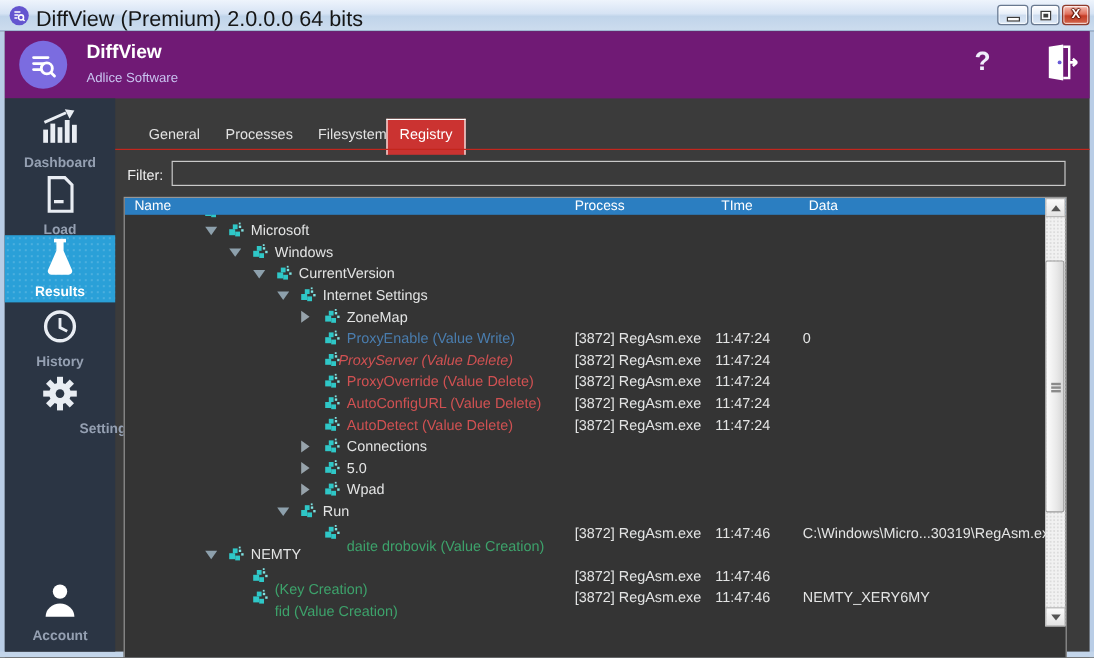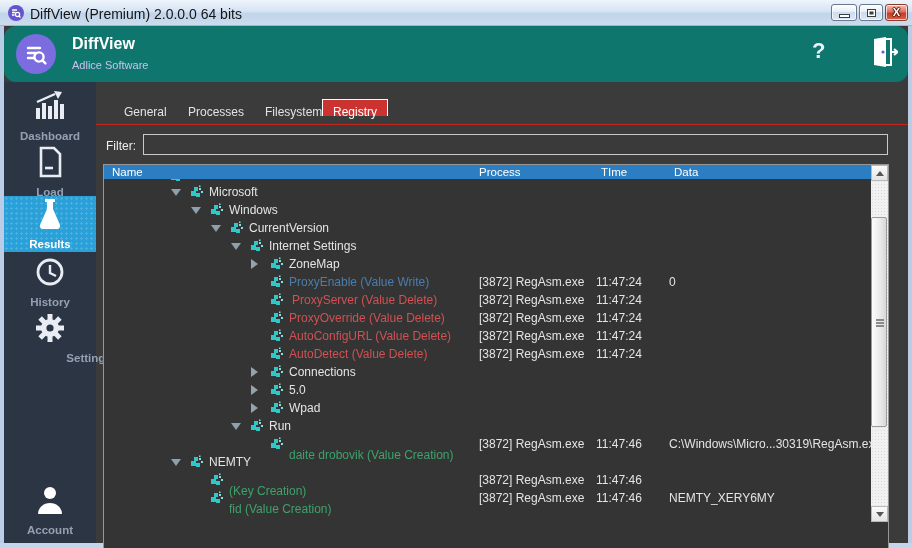--- a/index.html
+++ b/index.html
@@ -10,58 +10,58 @@
     background:#3b3b3b;
   }
   
   .titlebar {
     position:absolute; left:0; top:0; width:912px; height:26px;
     background:linear-gradient(#eef4fc, #d6e3f4 45%, #c0d4ea 55%, #ccdcee);
     border-bottom:1px solid #9fb6d2;
   }
   .titlebar-icon { position:absolute; left:8px; top:5px; width:16px; height:16px; border-radius:50%;
     background:#6455cf; display:flex; align-items:center; justify-content:center; }
-  .titlebar-text { position:absolute; left:30px; top:6px; font-size:14px; color:#151515; }
+  .titlebar-text { position:absolute; left:30px; top:6px; font-size:18px; color:#151515; }
   .winbtn { position:absolute; top:4px; height:17px; border:1px solid #68788f; border-radius:3px;
     background:linear-gradient(#ffffff, #e6eef9 45%, #cddcef 50%, #dbe7f5);
     box-shadow:inset 0 0 0 1px rgba(255,255,255,.7); cursor:default; }
   .winbtn-min { left:831px; width:26px; }
   .winbtn-max { left:859px; width:24px; }
   .winbtn-close { left:885px; width:23px;
     background:linear-gradient(#f6c1b7, #e0705d 45%, #c53d27 55%, #d2654c);
     border-color:#8e3a2c; }
   .glyph-min { position:absolute; left:7px; top:9px; width:11px; height:4px; background:#fdfdfd; border:1px solid #3c3c3c; }
   .glyph-max { position:absolute; left:7px; top:4px; width:9px; height:8px; background:#fdfdfd; border:1px solid #3c3c3c; box-shadow:inset 0 0 0 1.5px #fdfdfd, inset 0 0 0 3px #3c3c3c; }
   .glyph-close { position:absolute; left:0; top:1px; width:100%; text-align:center; font-size:11px; font-weight:bold;
     color:#fff; text-shadow:0 1px 1px #5e1509, 0 -1px 1px #5e1509, 1px 0 1px #5e1509, -1px 0 1px #5e1509; }
   
   .frame-left, .frame-right, .frame-bottom { position:absolute; background:#b9cde6; }
   .frame-left { left:0; top:26px; width:4px; height:522px; }
   .frame-right { right:0; top:26px; width:4px; height:522px; }
   .frame-bottom { left:0; bottom:0; width:912px; height:5px; background:#c3d5ea; }
   
-  .appheader { position:absolute; left:4px; top:26px; width:904px; height:56px; background:#0f766e;border-radius:12px; }
+  .appheader { position:absolute; left:4px; top:26px; width:904px; height:56px; background:#701a75; }
   .logo-circle { position:absolute; left:12px; top:8px; width:40px; height:40px; border-radius:50%;
     background:#7b6ce0; display:flex; align-items:center; justify-content:center; }
   .app-name { position:absolute; left:68px; top:9px; font-size:16px; font-weight:bold; color:#ffffff; }
   .app-vendor { position:absolute; left:68px; top:33px; font-size:11px; color:#c9c3f0; }
   .help-q { position:absolute; left:808px; top:12px; font-size:22px; font-weight:bold; color:#f0eefc; cursor:pointer; }
   .exit-btn { position:absolute; left:864px; top:10px; width:32px; height:34px; cursor:pointer; }
   
   .sidebar { position:absolute; left:4px; top:82px; width:92px; height:461px; background:#2b3544; }
   .side-item { position:absolute; left:0; width:92px; height:56px; text-align:center; cursor:pointer; }
   .side-item .lbl { position:absolute; bottom:2px; width:100%; font-size:11.5px; font-weight:bold; color:#95a0b2; }
   .side-item svg { position:absolute; top:2px; left:50%; transform:translateX(-50%); }
   .side-item.selected { background:#2aa0d8;
     background-image:radial-gradient(rgba(255,255,255,.16) 1px, transparent 1.2px);
     background-size:5px 5px; }
   .side-item.selected .lbl { color:#ffffff; }
   
   .tab { position:absolute; top:100px; height:24px; padding:5px 10px 0 10px; font-size:12px; color:#e2e2e2; cursor:pointer; }
-  .tab.active { top:99px; height:17px; background:#cb3331; border:1px solid #ffffff; border-bottom:none; color:#ffffff; }
+  .tab.active { top:99px; height:30px; background:#cb3331; border:1px solid #ffffff; border-bottom:none; color:#ffffff; }
   .tab-underline { position:absolute; left:96px; top:124px; width:812px; height:1px; background:#c3261d; }
   .filter-label { position:absolute; left:106px; top:139px; font-size:12px; color:#eeeeee; }
   .filter-input { position:absolute; left:143px; top:134px; width:745px; height:21px;
     background:#3a3a3a; border:1px solid #c9c9c9; color:#eee; font-size:12px; padding:0 4px;
     font-family:"Liberation Sans", sans-serif; outline:none; }
   
   .rtable { position:absolute; left:103px; top:164px; width:786px; height:441px;
     border:1px solid #969696; background:#343434; overflow:hidden; }
   .rtable-header { position:absolute; left:0; top:0; width:784px; height:14px; background:#2b7ec1; z-index:5; }
   .col-h { position:absolute; top:0; font-size:11.5px; color:#ffffff; line-height:14px; cursor:pointer; }
@@ -337,21 +337,21 @@
                 <rect x="1" y="6" width="5" height="5"></rect>
                 <rect x="6" y="8" width="4" height="4"></rect>
                 <rect x="4" y="2" width="4" height="4"></rect>
               </g>
               <g fill="#7fe2e2">
                 <rect x="9" y="3" width="2" height="2"></rect>
                 <rect x="11" y="6" width="2" height="2"></rect>
                 <rect x="9" y="0.5" width="1.5" height="1.5"></rect>
               </g>
             </svg></span>
-          <span class="cell t-delete" style="left:188px;">ProxyServer (Value Delete)</span>
+          <span class="cell t-delete" style="left:178px;font-style:italic;">ProxyServer (Value Delete)</span>
           <span class="cell" style="left:375px;">[3872] RegAsm.exe</span>
           <span class="cell" style="left:492px;">11:47:24</span>
         </div>
         <div class="trow" style="top: 144px;">
           <span class="reg-ico" style="left:166px;"><svg width="14" height="14" viewBox="0 0 14 14">
               <g fill="#2fc7c7">
                 <rect x="1" y="6" width="5" height="5"></rect>
                 <rect x="6" y="8" width="4" height="4"></rect>
                 <rect x="4" y="2" width="4" height="4"></rect>
               </g>

